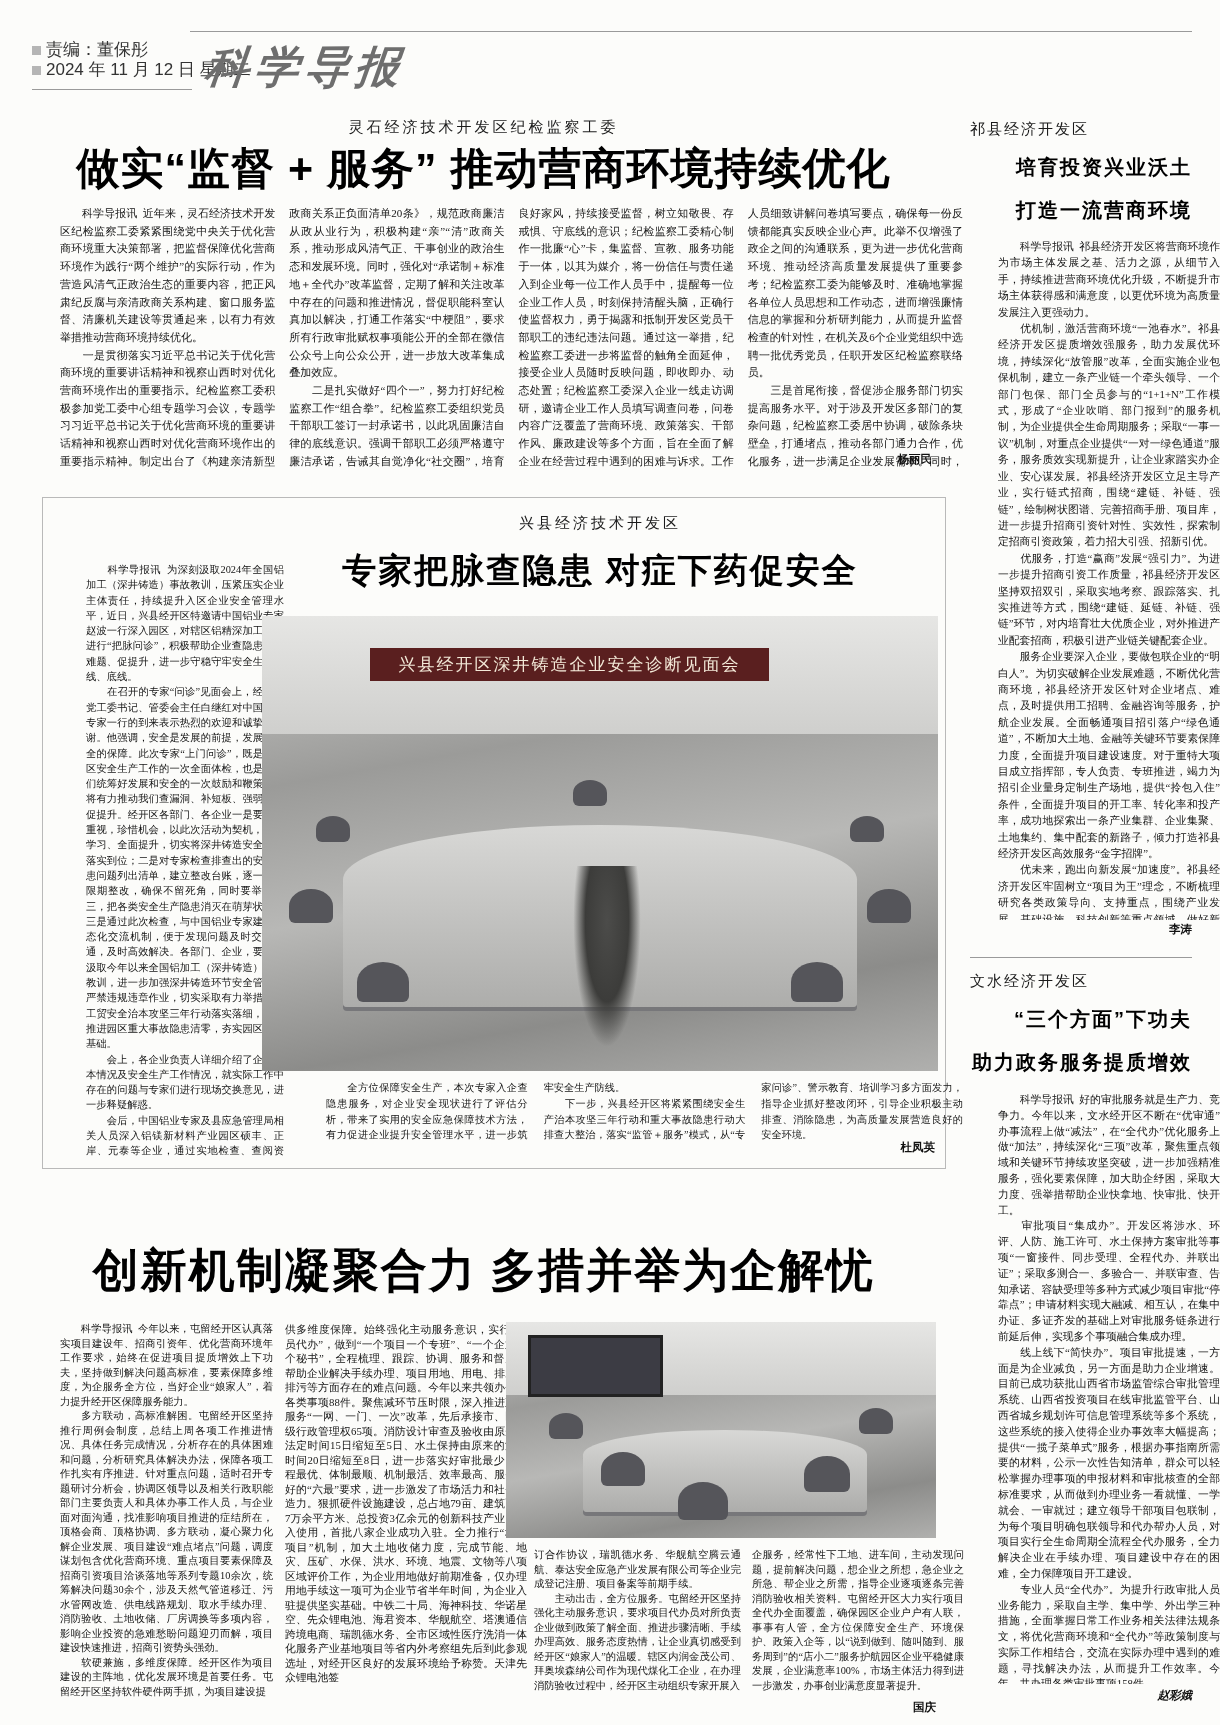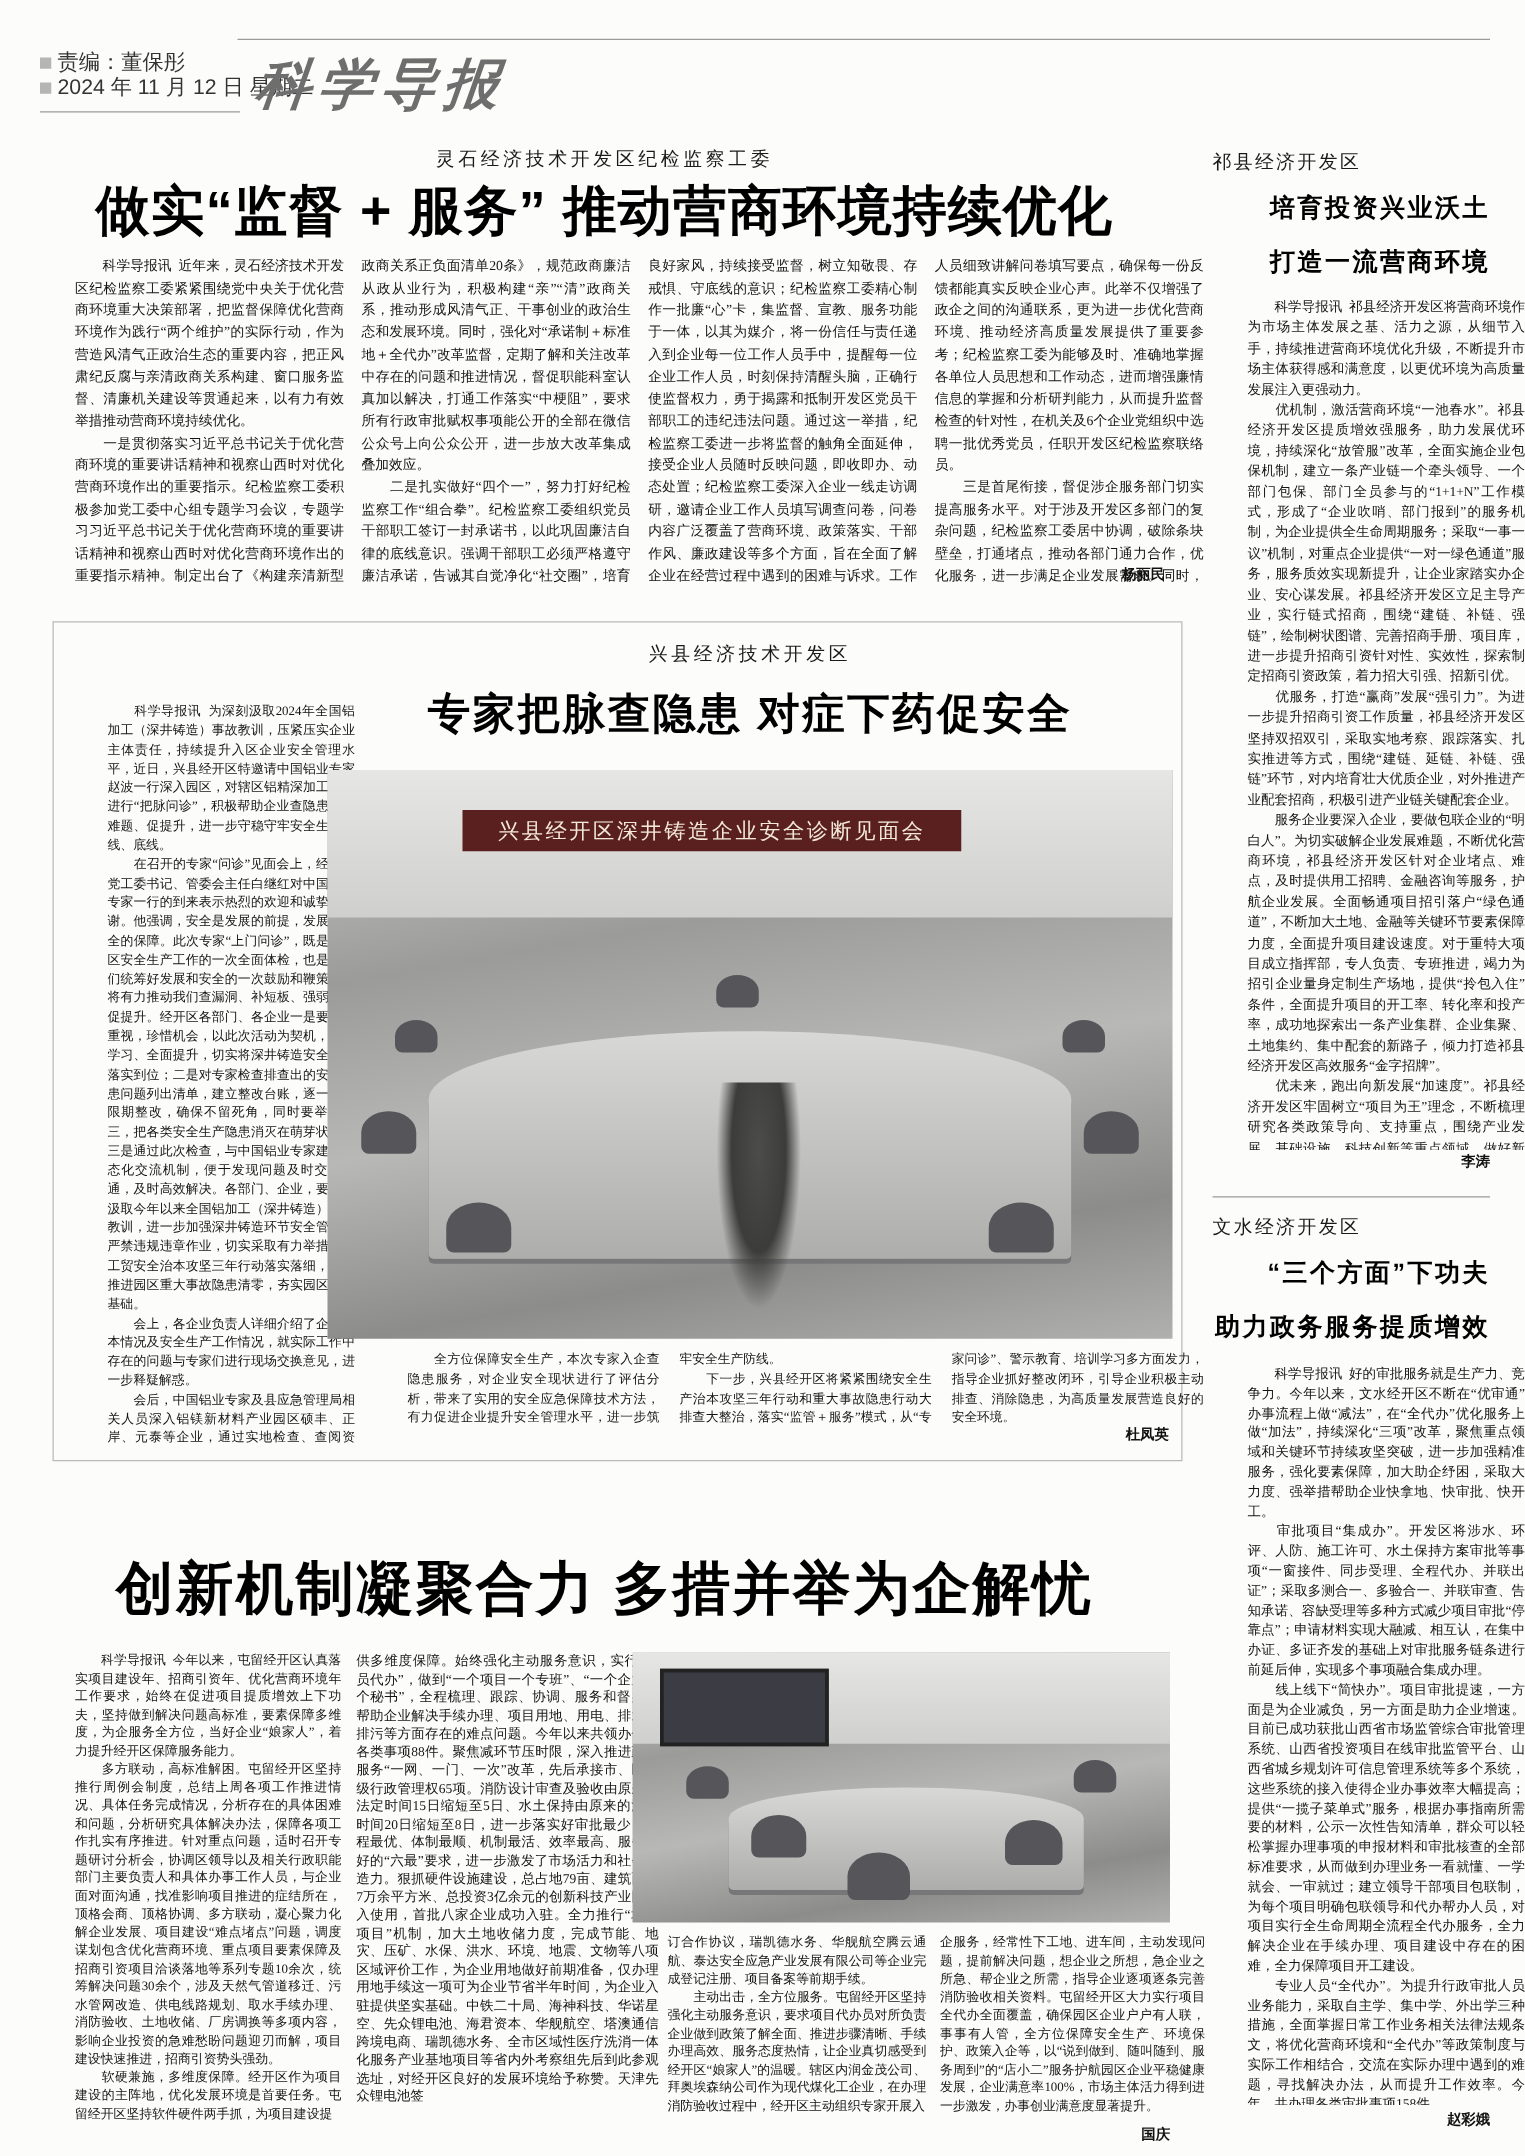--- a/index.html
+++ b/index.html
@@ -103,21 +103,21 @@
   <div class="abs kicker left" style="left:970px;top:972px;width:222px;">文水经济开发区</div>
   <div class="abs" style="left:970px;top:998px;width:222px;">
     <div class="headline h-side">“三个方面”下功夫</div>
     <div class="headline h-side">助力政务服务提质增效</div>
   </div>
   <div class="abs body-txt" style="left:970px;top:1092px;width:222px;height:592px;font-size:10.8px;line-height:15.8px;">　　科学导报讯  好的审批服务就是生产力、竞争力。今年以来，文水经开区不断在“优审通”办事流程上做“减法”，在“全代办”优化服务上做“加法”，持续深化“三项”改革，聚焦重点领域和关键环节持续攻坚突破，进一步加强精准服务，强化要素保障，加大助企纾困，采取大力度、强举措帮助企业快拿地、快审批、快开工。
 　　审批项目“集成办”。开发区将涉水、环评、人防、施工许可、水土保持方案审批等事项“一窗接件、同步受理、全程代办、并联出证”；采取多测合一、多验合一、并联审查、告知承诺、容缺受理等多种方式减少项目审批“停靠点”；申请材料实现大融减、相互认，在集中办证、多证齐发的基础上对审批服务链条进行前延后伸，实现多个事项融合集成办理。
 　　线上线下“简快办”。项目审批提速，一方面是为企业减负，另一方面是助力企业增速。目前已成功获批山西省市场监管综合审批管理系统、山西省投资项目在线审批监管平台、山西省城乡规划许可信息管理系统等多个系统，这些系统的接入使得企业办事效率大幅提高；提供“一揽子菜单式”服务，根据办事指南所需要的材料，公示一次性告知清单，群众可以轻松掌握办理事项的申报材料和审批核查的全部标准要求，从而做到办理业务一看就懂、一学就会、一审就过；建立领导干部项目包联制，为每个项目明确包联领导和代办帮办人员，对项目实行全生命周期全流程全代办服务，全力解决企业在手续办理、项目建设中存在的困难，全力保障项目开工建设。
 　　专业人员“全代办”。为提升行政审批人员业务能力，采取自主学、集中学、外出学三种措施，全面掌握日常工作业务相关法律法规条文，将优化营商环境和“全代办”等政策制度与实际工作相结合，交流在实际办理中遇到的难题，寻找解决办法，从而提升工作效率。今年，共办理各类审批事项158件。
 　　下一步，文水经济开发区将持续推动工程建设项目全流程审批改革，加强组织协调，完善工作机制，健全配套制度，实现服务便利度、经营主体满意度双提升，助力打造最优营商环境。</div>
-  <div class="abs byline" style="left:1092px;top:1688px;width:100px;">赵彩娥</div>
+  <div class="abs byline" style="left:1092px;top:1688px;width:100px;font-style:italic;">赵彩娥</div>
 
   <div class="abs headline h-serif" style="left:32px;top:1240px;width:903px;">创新机制凝聚合力  多措并举为企解忧</div>
 
   <div class="abs body-txt" style="left:32px;top:1322px;width:213px;height:400px;font-size:10.3px;line-height:14.5px;">　　科学导报讯  今年以来，屯留经开区认真落实项目建设年、招商引资年、优化营商环境年工作要求，始终在促进项目提质增效上下功夫，坚持做到解决问题高标准，要素保障多维度，为企服务全方位，当好企业“娘家人”，着力提升经开区保障服务能力。
 　　多方联动，高标准解困。屯留经开区坚持推行周例会制度，总结上周各项工作推进情况、具体任务完成情况，分析存在的具体困难和问题，分析研究具体解决办法，保障各项工作扎实有序推进。针对重点问题，适时召开专题研讨分析会，协调区领导以及相关行政职能部门主要负责人和具体办事工作人员，与企业面对面沟通，找准影响项目推进的症结所在，顶格会商、顶格协调、多方联动，凝心聚力化解企业发展、项目建设“难点堵点”问题，调度谋划包含优化营商环境、重点项目要素保障及招商引资项目洽谈落地等系列专题10余次，统筹解决问题30余个，涉及天然气管道移迁、污水管网改造、供电线路规划、取水手续办理、消防验收、土地收储、厂房调换等多项内容，影响企业投资的急难愁盼问题迎刃而解，项目建设快速推进，招商引资势头强劲。
 　　软硬兼施，多维度保障。经开区作为项目建设的主阵地，优化发展环境是首要任务。屯留经开区坚持软件硬件两手抓，为项目建设提</div>
   <div class="abs body-txt" style="left:257px;top:1322px;width:242px;height:400px;font-size:10.8px;line-height:14.5px;">供多维度保障。始终强化主动服务意识，实行“全员代办”，做到“一个项目一个专班”、“一个企业一个秘书”，全程梳理、跟踪、协调、服务和督办，帮助企业解决手续办理、项目用地、用电、排水、排污等方面存在的难点问题。今年以来共领办代办各类事项88件。聚焦减环节压时限，深入推进政务服务“一网、一门、一次”改革，先后承接市、区两级行政管理权65项。消防设计审查及验收由原来的法定时间15日缩短至5日、水土保持由原来的法定时间20日缩短至8日，进一步落实好审批最少、流程最优、体制最顺、机制最活、效率最高、服务最好的“六最”要求，进一步激发了市场活力和社会创造力。狠抓硬件设施建设，总占地79亩、建筑面积7万余平方米、总投资3亿余元的创新科技产业园投入使用，首批八家企业成功入驻。全力推行“地等项目”机制，加大土地收储力度，完成节能、地灾、压矿、水保、洪水、环境、地震、文物等八项区域评价工作，为企业用地做好前期准备，仅办理用地手续这一项可为企业节省半年时间，为企业入驻提供坚实基础。中铁二十局、海神科技、华诺星空、先众锂电池、海君资本、华舰航空、塔澳通信跨境电商、瑞凯德水务、全市区域性医疗洗消一体化服务产业基地项目等省内外考察组先后到此参观选址，对经开区良好的发展环境给予称赞。天津先众锂电池签</div>
 
   <div class="photo" style="left:506px;top:1322px;width:430px;height:216px;">
     <div class="ceiling" style="height:34%;"></div>

